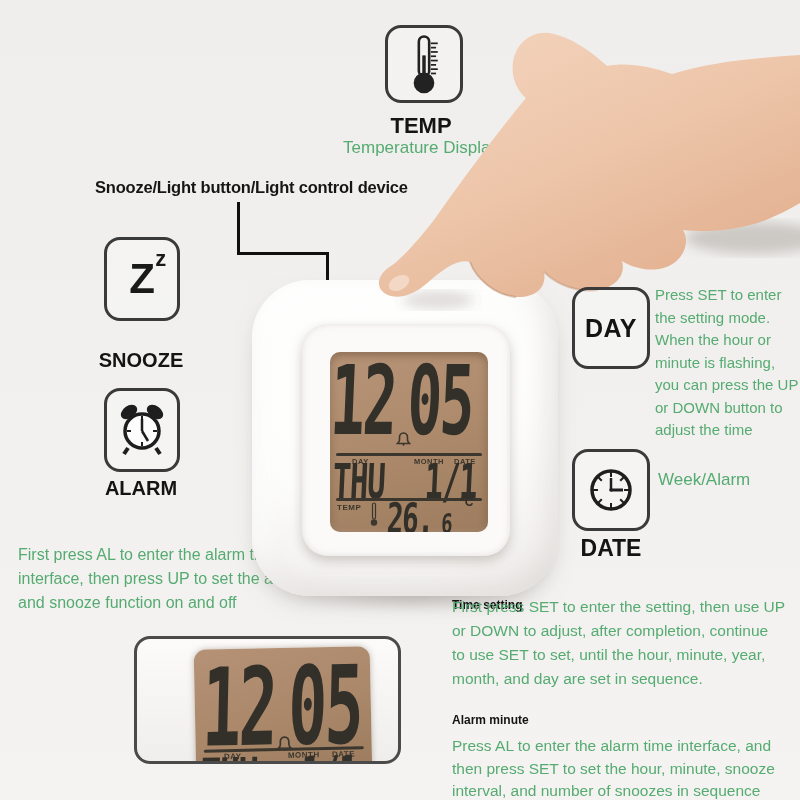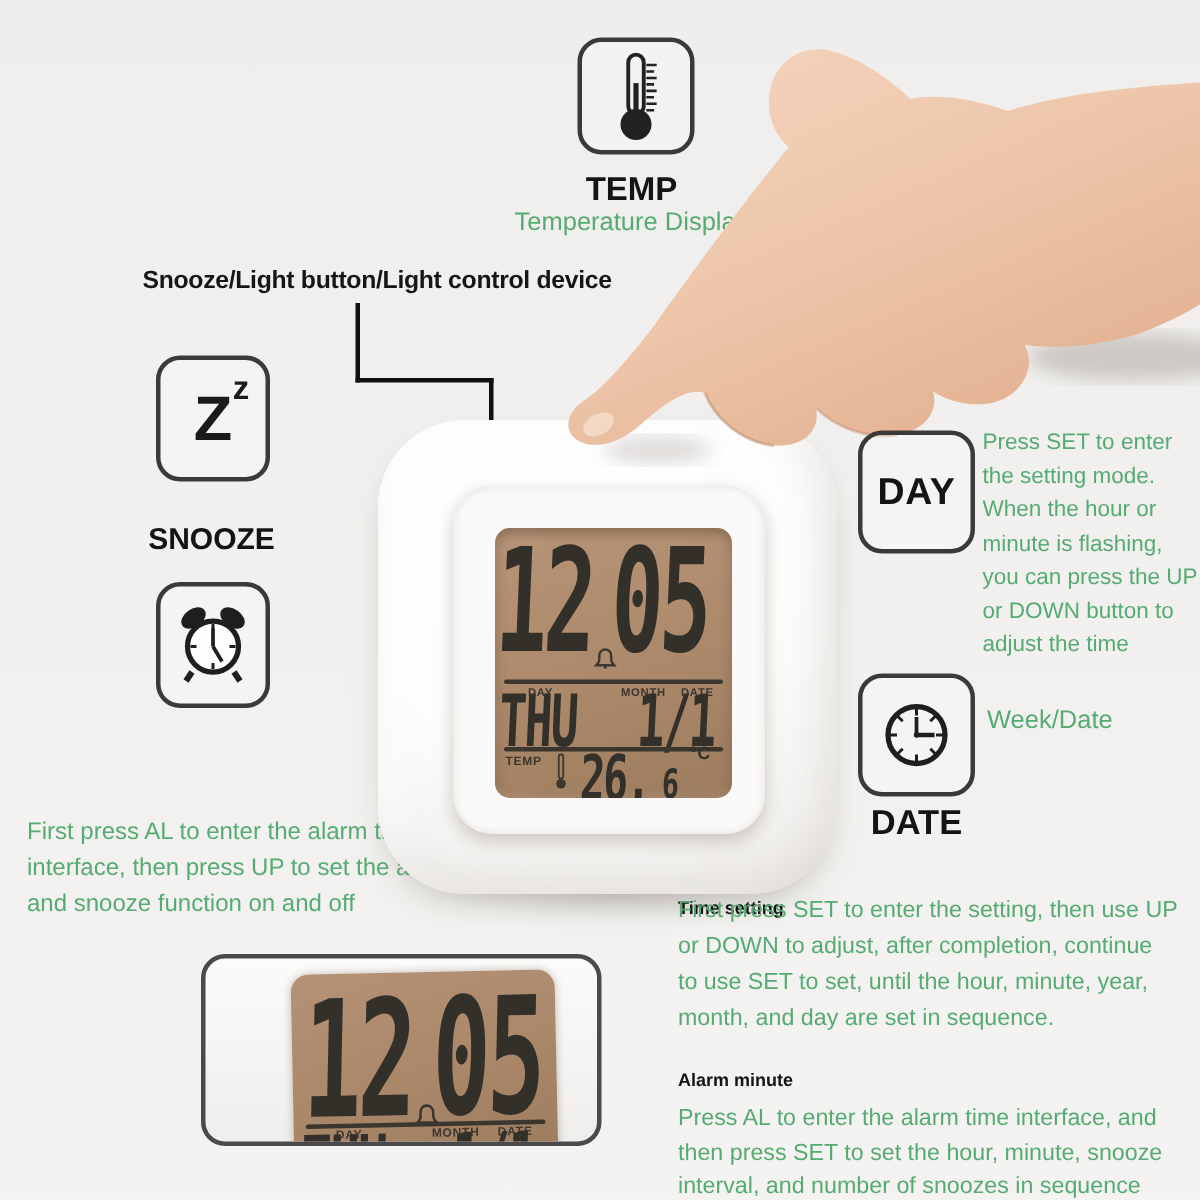--- a/index.html
+++ b/index.html
@@ -82,20 +82,21 @@
           <line x1="26" y1="39" x2="26" y2="43"></line>
         <line x1="11" y1="28" x2="15" y2="28"></line>
           <line x1="37" y1="28" x2="41" y2="28"></line>
       </g>
       <line x1="26" y1="28" x2="26" y2="16" stroke="#1e1e1e" stroke-width="2.5"></line>
       <line x1="26" y1="28" x2="32" y2="38" stroke="#1e1e1e" stroke-width="2.5"></line>
       <line x1="12" y1="45" x2="8" y2="51" stroke="#1e1e1e" stroke-width="4"></line>
       <line x1="40" y1="45" x2="44" y2="51" stroke="#1e1e1e" stroke-width="4"></line>
     </svg>
   </div>
+  <div class="blk-lbl" style="left:81px;top:477px;width:120px;font-size:20px;">ALARM</div>
 
   <div class="note" style="left:18px;top:543px;font-size:16px;line-height:24px;">First press AL to enter the alarm time
 interface, then press UP to set the alarm
 and snooze function on and off</div>
 
   <div class="cube-shadow"></div>
   <div class="cube">
     <div class="bezel">
       <div class="lcd">
         <span class="seg" style="left:3px;top:-7px;font-size:96px;letter-spacing:-4px;transform:scaleX(0.6) skewX(-4deg);">12</span>
@@ -165,21 +166,21 @@
           <line x1="35.2" y1="35.2" x2="38.7" y2="38.7"></line>
         <line x1="38.7" y1="13.3" x2="35.2" y2="16.8"></line>
           <line x1="13.3" y1="38.7" x2="16.8" y2="35.2"></line>
       </g>
       <line x1="26" y1="26" x2="26" y2="14" stroke="#1e1e1e" stroke-width="2.5"></line>
       <line x1="26" y1="26" x2="38" y2="26" stroke="#1e1e1e" stroke-width="3"></line>
       <circle cx="26" cy="26" r="1.8" fill="#1e1e1e"></circle>
     </svg>
   </div>
   <div class="blk-lbl" style="left:551px;top:535px;width:120px;font-size:23px;">DATE</div>
-  <div class="abs green" style="left:658px;top:470px;font-size:17px;">Week/Date</div>
+  <div class="abs green" style="left:658px;top:470px;font-size:17px;">Week/Alarm</div>
 
   <div class="inset">
     <div class="inset-lcd">
       <span class="seg" style="left:10px;top:-4px;font-size:108px;letter-spacing:-4px;transform:scaleX(0.6) skewX(-4deg);">12</span>
       <span class="seg" style="left:96px;top:-4px;font-size:108px;letter-spacing:-4px;transform:scaleX(0.6) skewX(-4deg);">05</span>
       <svg style="position:absolute;left:81px;top:88px;" width="16" height="15" viewBox="0 0 15 14">
         <path d="M7.5 1 C4.5 1 3.5 3.5 3.5 5.5 L3.5 8 C3.5 9.5 2.5 10.5 1.5 11.5 L13.5 11.5 C12.5 10.5 11.5 9.5 11.5 8 L11.5 5.5 C11.5 3.5 10.5 1 7.5 1 Z" fill="none" stroke="#3b372e" stroke-width="1.6"></path>
         <circle cx="7.5" cy="12.8" r="1" fill="#3b372e"></circle>
       </svg>
       <div class="lcd-rule" style="left:8px;top:100px;width:160px;"></div>

